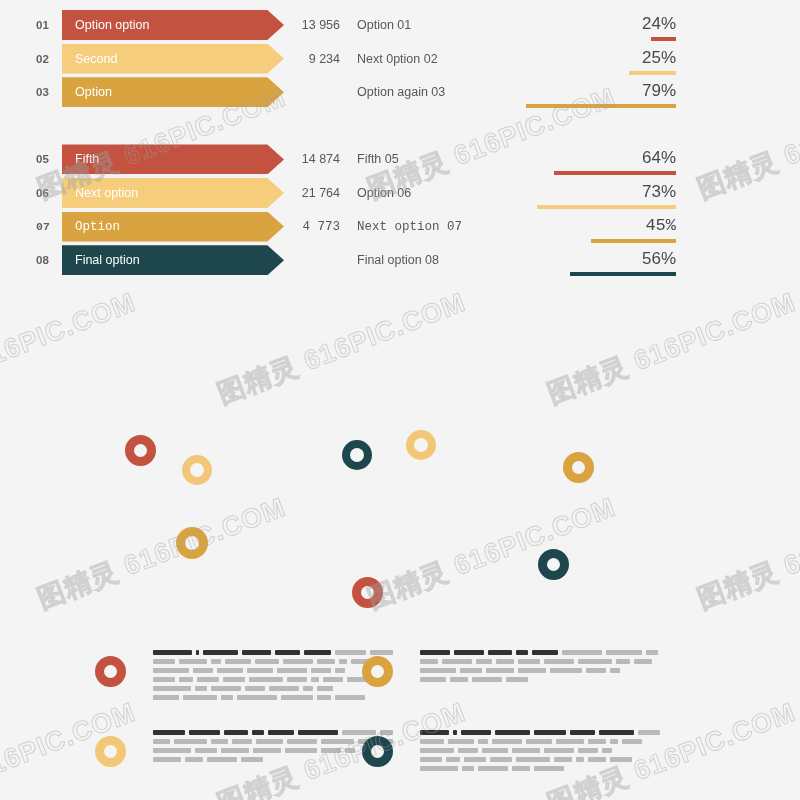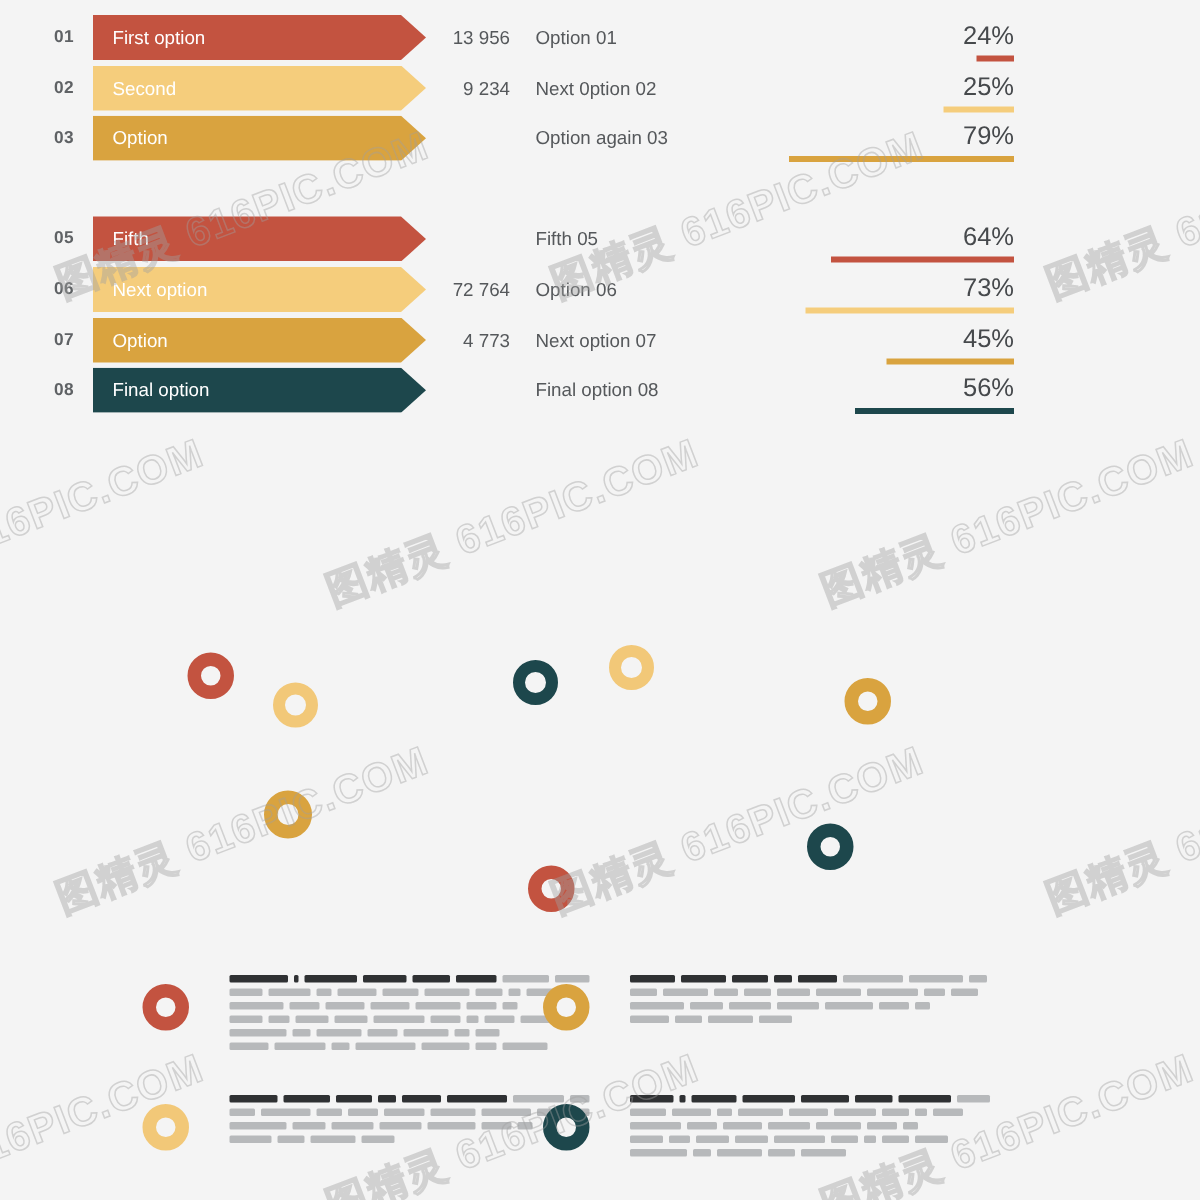--- a/index.html
+++ b/index.html
@@ -179,21 +179,21 @@
 </style>
 </head>
 <body>
 
 <div id="page">
 
   <div id="arrow-section">
       <div class="arrow-row" style="top: 10px;">
         <div class="row-index">01</div>
         <div class="arrow-shape" style="background: rgb(195, 83, 64);"></div>
-        <div class="arrow-label">First option</div>
+        <div class="arrow-label">Option option</div>
         <div class="row-value">13 956</div>
         <div class="row-name">Option 01</div>
         <div class="row-pct">24%</div>
         <div class="pct-track">
           <div class="pct-fill" style="width: 24.7px; background: rgb(195, 83, 64);"></div>
         </div>
       </div>
       <div class="arrow-row" style="top: 43.6px;">
         <div class="row-index">02</div>
         <div class="arrow-shape" style="background: rgb(245, 205, 124);"></div>
@@ -212,38 +212,39 @@
         <div class="row-name">Option again 03</div>
         <div class="row-pct">79%</div>
         <div class="pct-track">
           <div class="pct-fill" style="width: 150.1px; background: rgb(217, 163, 63);"></div>
         </div>
       </div>
       <div class="arrow-row" style="top: 144.4px;">
         <div class="row-index">05</div>
         <div class="arrow-shape" style="background: rgb(195, 83, 64);"></div>
         <div class="arrow-label">Fifth</div>
+        <div class="row-value">14 874</div>
         <div class="row-name">Fifth 05</div>
         <div class="row-pct">64%</div>
         <div class="pct-track">
           <div class="pct-fill" style="width: 121.6px; background: rgb(195, 83, 64);"></div>
         </div>
       </div>
       <div class="arrow-row" style="top: 178px;">
         <div class="row-index">06</div>
         <div class="arrow-shape" style="background: rgb(245, 205, 124);"></div>
         <div class="arrow-label">Next option</div>
-        <div class="row-value">72 764</div>
+        <div class="row-value">21 764</div>
         <div class="row-name">Option 06</div>
         <div class="row-pct">73%</div>
         <div class="pct-track">
           <div class="pct-fill" style="width: 138.7px; background: rgb(245, 205, 124);"></div>
         </div>
       </div>
-      <div class="arrow-row" style="top: 211.6px;">
+      <div class="arrow-row" style="top: 211.6px; font-family: Liberation Mono, monospace;">
         <div class="row-index">07</div>
         <div class="arrow-shape" style="background: rgb(217, 163, 63);"></div>
         <div class="arrow-label">Option</div>
         <div class="row-value">4 773</div>
         <div class="row-name">Next option 07</div>
         <div class="row-pct">45%</div>
         <div class="pct-track">
           <div class="pct-fill" style="width: 85.5px; background: rgb(217, 163, 63);"></div>
         </div>
       </div>

